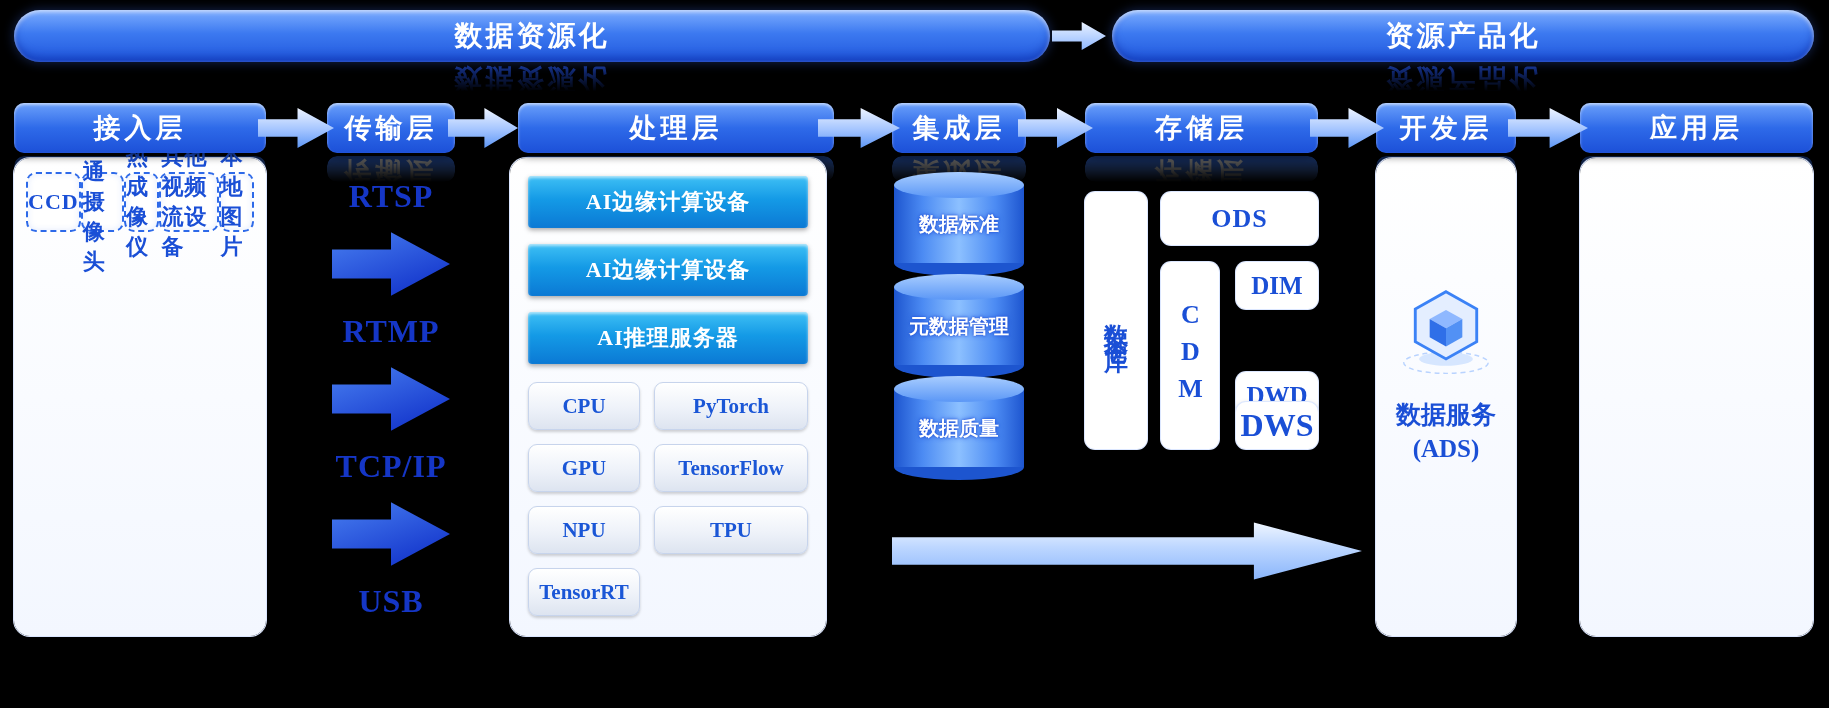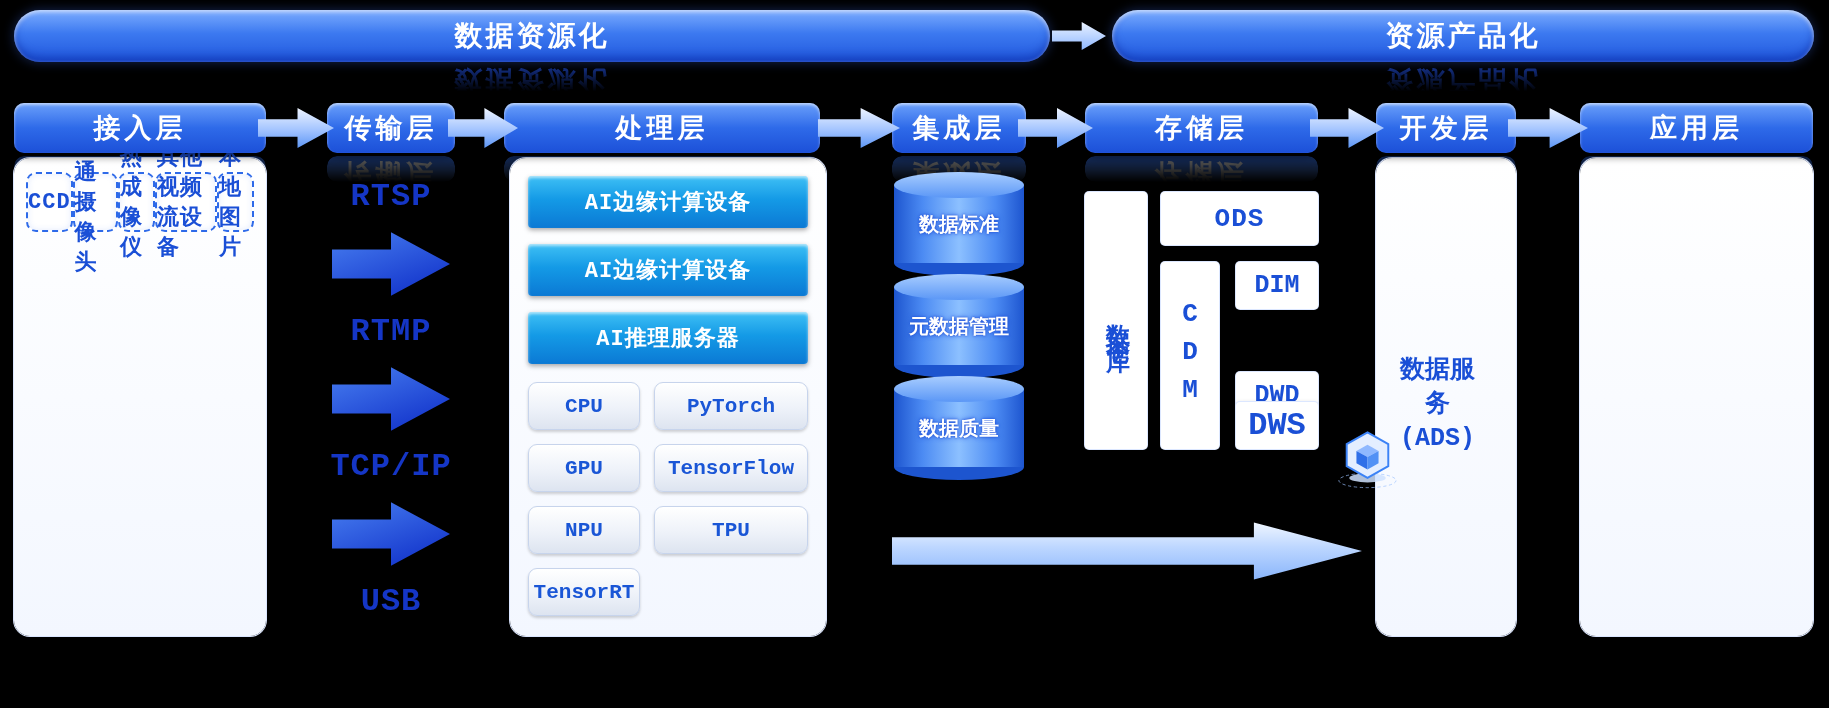--- a/index.html
+++ b/index.html
@@ -1,18 +1,18 @@
 <!DOCTYPE html>
 <html><head>
 <meta charset="utf-8">
 <style>
   html,body { margin:0; padding:0; background:#000; }
   .stage {
     position:relative; width:1829px; height:708px; background:#000;
-    overflow:hidden; font-family:Liberation Mono, monospace;
+    overflow:hidden; font-family:Liberation Serif, serif;
   }
 
   
   .banner {
     position:absolute; top:10px; height:52px; border-radius:26px;
     background:linear-gradient(180deg,#7cadff 0%,#3c79f0 45%,#2057dd 100%);
     display:flex; align-items:center; justify-content:center;
     color:#fff; font-size:28px; font-weight:bold; letter-spacing:3px;
     box-shadow: inset 0 2px 4px rgba(255,255,255,.65), inset 0 -5px 9px rgba(10,40,160,.55), 0 0 12px rgba(60,110,240,.35);
     z-index:6;
@@ -41,21 +41,21 @@
   
   .hdr {
     position:absolute; top:103px; height:50px; border-radius:10px;
     background:linear-gradient(180deg,#6ba0fb 0%,#2e6ae9 50%,#1c50d8 100%);
     display:flex; align-items:center; justify-content:center;
     color:#fff; font-weight:bold; font-size:27px; letter-spacing:4px;
     box-shadow: inset 0 2px 3px rgba(255,255,255,.55), 0 3px 8px rgba(0,0,0,.6);
     z-index:6;
   }
   .h1{left:14px;  width:252px;} .h2{left:327px; width:128px;}
-  .h3{left:504px; width:316px;} .h4{left:892px; width:134px;}
+  .h3{left:518px; width:316px;} .h4{left:892px; width:134px;}
   .h5{left:1085px;width:233px;} .h6{left:1376px;width:140px;}
   .h7{left:1580px;width:233px;}
 
   .hdr-refl {
     position:absolute; top:156px; height:26px; border-radius:10px; overflow:hidden;
     display:flex; align-items:flex-start; justify-content:center;
     background:linear-gradient(0deg,#6ba0fb,#2e6ae9); opacity:.4; z-index:1;
     -webkit-mask-image:linear-gradient(180deg,#000,transparent);
             mask-image:linear-gradient(180deg,#000,transparent);
   }
@@ -143,37 +143,37 @@
 
   
   .big-arrow {
     position:absolute; left:892px; top:520px; width:470px; height:62px; z-index:3;
     background:linear-gradient(180deg,#f4f9ff 0%,#bcd6ff 45%,#86b3fb 100%);
     clip-path:polygon(0 28%,77% 28%,77% 4%,100% 50%,77% 96%,77% 72%,0 72%);
   }
 
   
   .store-box {
-    position:absolute; background:#fff; border-radius:4px; z-index:3;
+    position:absolute; background:#fff; border-radius:10px; z-index:3;
     display:flex; align-items:center; justify-content:center;
     color:#1a4fd6; font-weight:bold;
     box-shadow:0 0 0 1px #dce7ff, 0 3px 6px rgba(0,0,0,.4);
   }
   .vert { writing-mode:vertical-rl; text-orientation:upright; letter-spacing:8px; }
   .warehouse { left:1085px; top:192px; width:62px;  height:257px; font-size:24px; }
   .ods       { left:1161px; top:192px; width:157px; height:53px;  font-size:26px; letter-spacing:1px; }
   .cdm       { left:1161px; top:262px; width:58px;  height:187px; font-size:26px; }
   .dim       { left:1236px; top:262px; width:82px;  height:47px;  font-size:25px; }
   .dwd       { left:1236px; top:332px; width:82px;  height:47px;  font-size:25px;margin-top:40px; }
   .dws       { left:1236px; top:402px; width:82px;  height:47px;  font-size:32px; }
 
   
   .dev-content {
-    position:absolute; left:1335px; top:158px; width:140px; height:478px; z-index:5;
-    display:flex; flex-direction:row; align-items:center;
+    position:absolute; left:1376px; top:158px; width:140px; height:478px; z-index:5;
+    display:flex; flex-direction:column; align-items:center;
   }
   .dev-icon { margin-top:128px; }
   .dev-service { margin-top:16px; color:#1a4fd6; font-weight:bold; font-size:25px; text-align:center; line-height:1.35; }
 
   
   .app-list {
     position:absolute; left:1594px; top:172px; width:205px; height:450px;
     display:flex; flex-direction:column; justify-content:space-between; z-index:5;
   }
   .app-list .dashed-box { height:48px; font-size:22px; }

